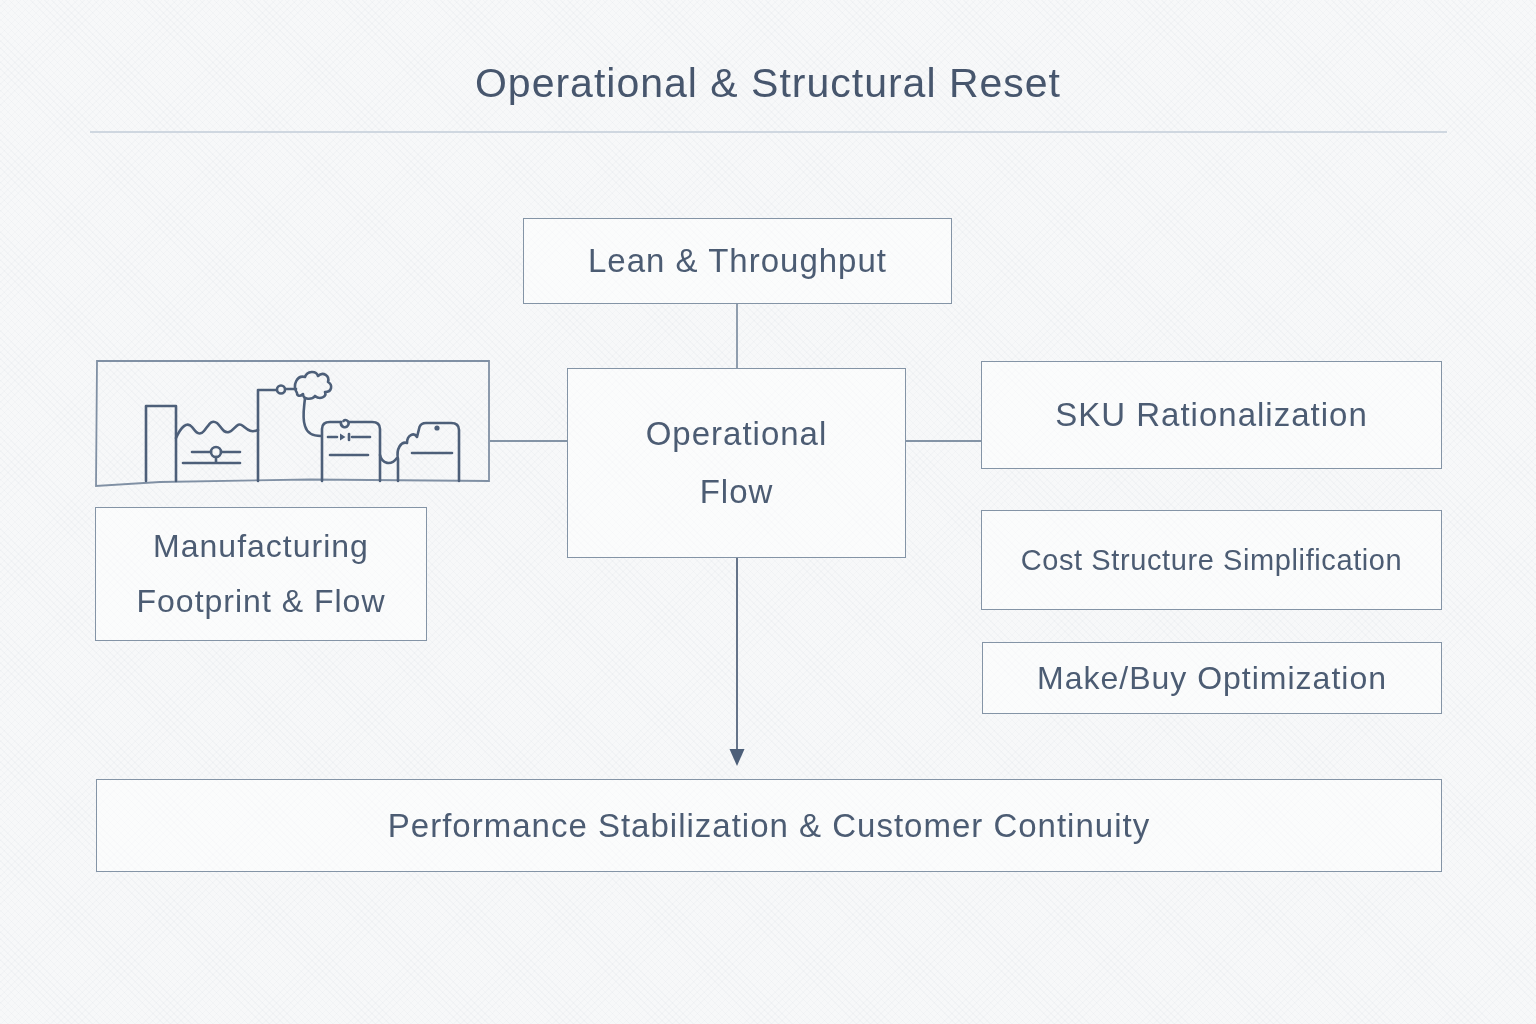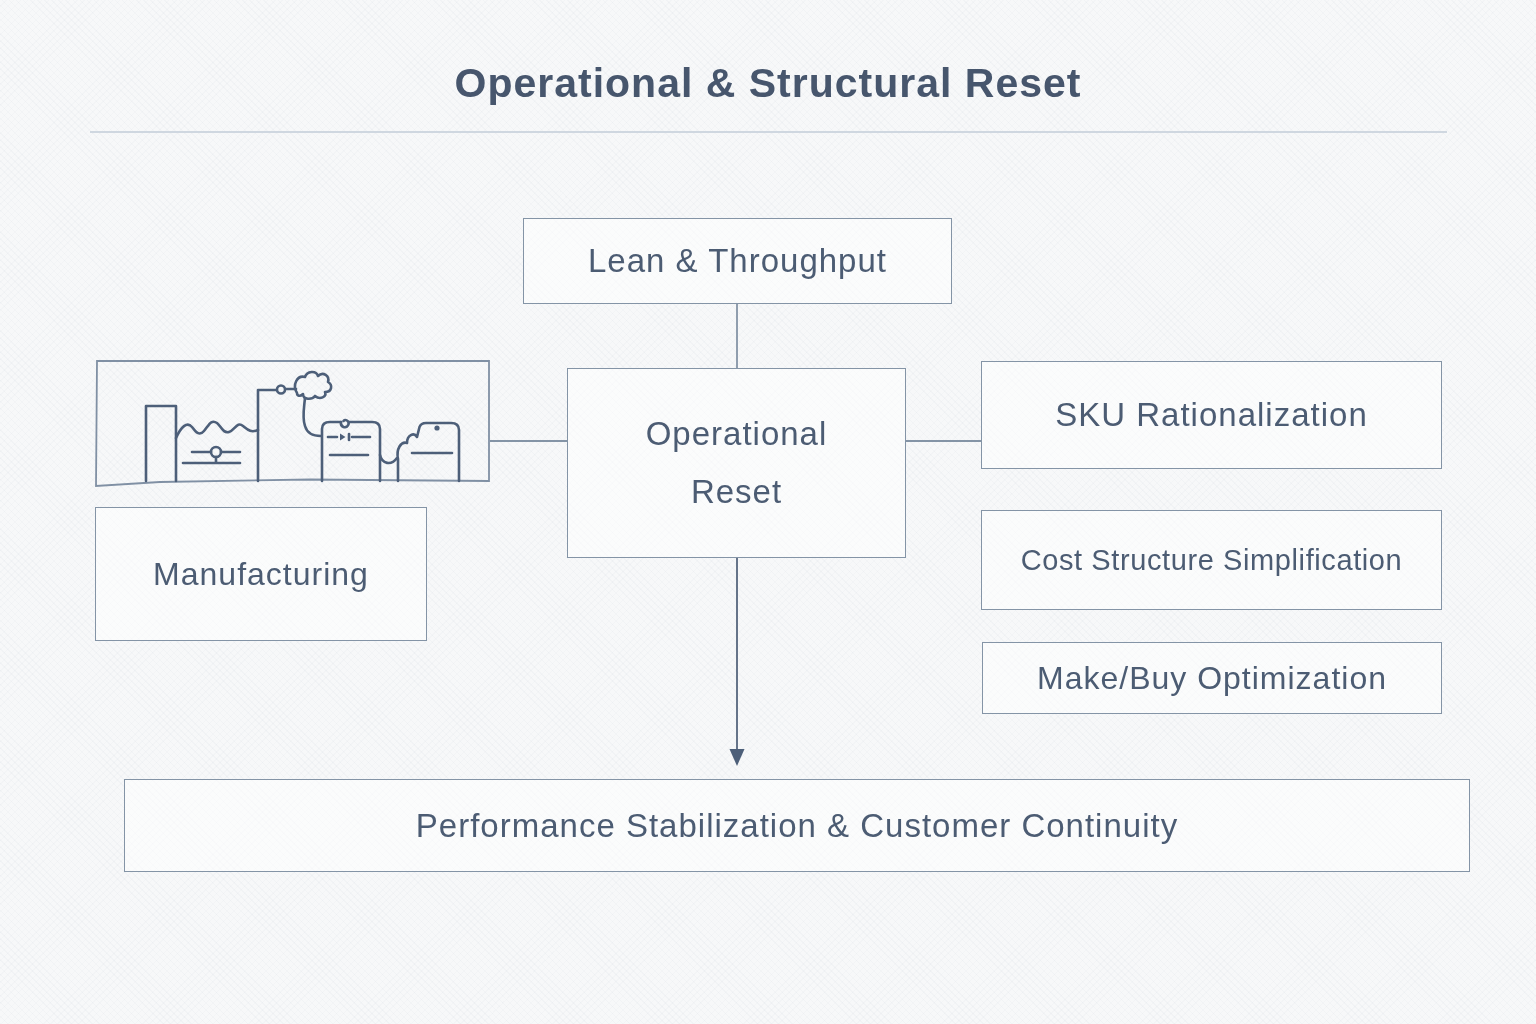--- a/index.html
+++ b/index.html
@@ -16,21 +16,21 @@
     content:"";
     position:absolute; inset:0;
     background-image:
       repeating-linear-gradient(45deg, rgba(140,155,175,.05) 0 1px, transparent 1px 5px),
       repeating-linear-gradient(-45deg, rgba(140,155,175,.04) 0 1px, transparent 1px 5px);
     pointer-events:none;
   }
   .title {
     position:absolute; left:0; top:60px; width:1536px;
     text-align:center;
-    font-size:41px; font-weight:700; letter-spacing:1px;
+    font-size:41px; font-weight:400; letter-spacing:1px;
     color:#47566d;
   }
   .title-divider {
     position:absolute; left:90px; top:131px; width:1357px; height:2px;
     background:#cfd7e0;
   }
   .box {
     position:absolute;
     border:1.8px solid #8494a6;
     background:rgba(255,255,255,0.5);
@@ -43,21 +43,21 @@
   }
   .box .line { display:block; }
   .nowrap { white-space:nowrap; }
 
   .box-lean          { left:523px; top:218px; width:429px; height:86px;  font-size:33px; }
   .box-operational   { left:567px; top:368px; width:339px; height:190px; font-size:33px; line-height:58px; }
   .box-manufacturing { left:95px;  top:507px; width:332px; height:134px; font-size:32px; line-height:55px; }
   .box-sku           { left:981px; top:361px; width:461px; height:108px; font-size:33px; }
   .box-cost          { left:981px; top:510px; width:461px; height:100px; font-size:29px; letter-spacing:0.6px; }
   .box-makebuy       { left:982px; top:642px; width:460px; height:72px; font-size:32px; }
-  .box-performance   { left:96px;  top:779px; width:1346px; height:93px; font-size:33px;margin-left:28px; }
+  .box-performance   { left:96px;  top:779px; width:1346px; height:93px; font-size:33px; }
 
   .overlay-svg {
     position:absolute; left:0; top:0;
     width:1536px; height:1024px;
     pointer-events:none;
   }
 </style>
 </head>
 <body>
 
@@ -65,25 +65,26 @@
 
   <div class="title">Operational &amp; Structural Reset</div>
   <div class="title-divider"></div>
 
   <div class="box box-lean">
     <span class="line nowrap">Lean &amp; Throughput</span>
   </div>
 
   <div class="box box-operational">
     <span class="line nowrap">Operational</span>
-    <span class="line nowrap">Reset</span>
+    <span class="line nowrap">Flow</span>
   </div>
 
   <div class="box box-manufacturing">
     <span class="line nowrap">Manufacturing</span>
+    <span class="line nowrap">Footprint &amp; Flow</span>
   </div>
 
   <div class="box box-cost">
     <span class="line nowrap">Cost Structure Simplification</span>
   </div>
 
   <div class="box box-sku">
     <span class="line nowrap">SKU Rationalization</span>
   </div>
 

